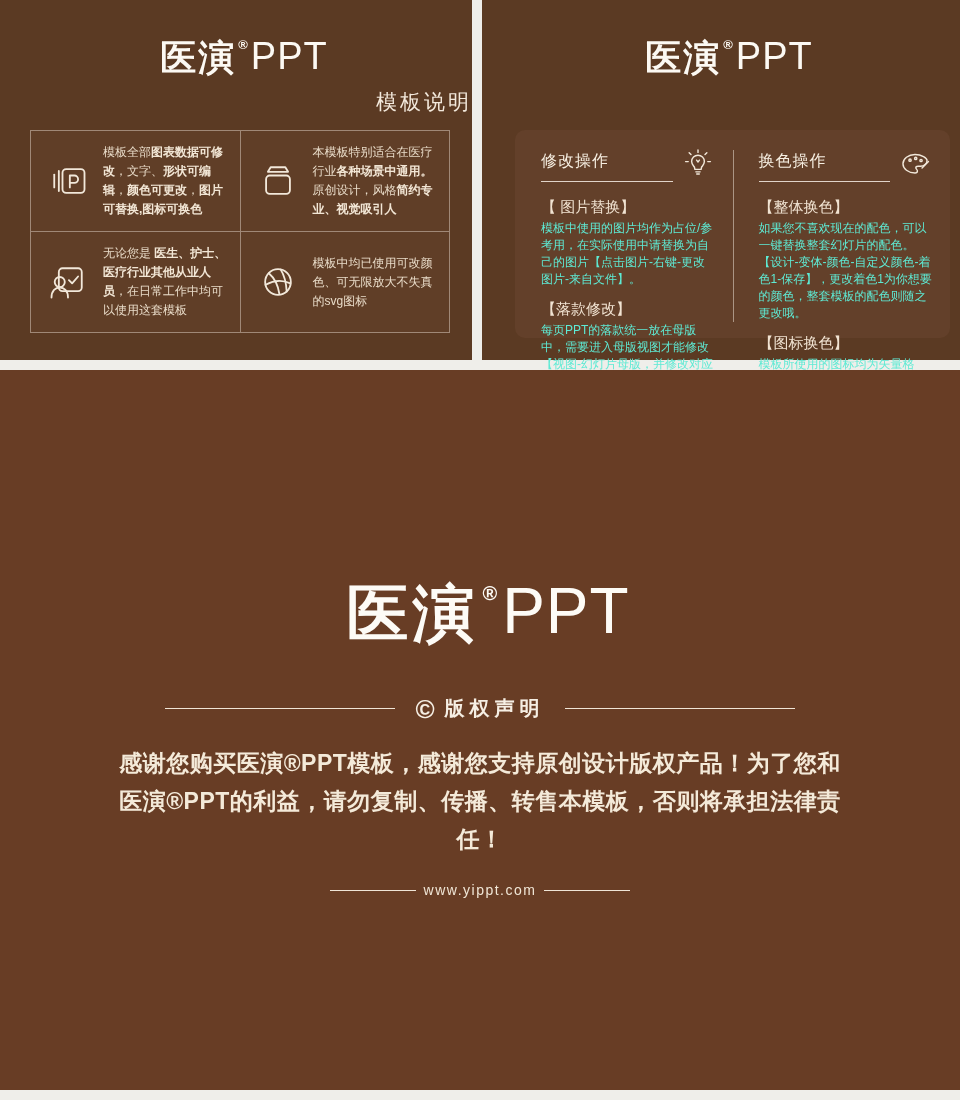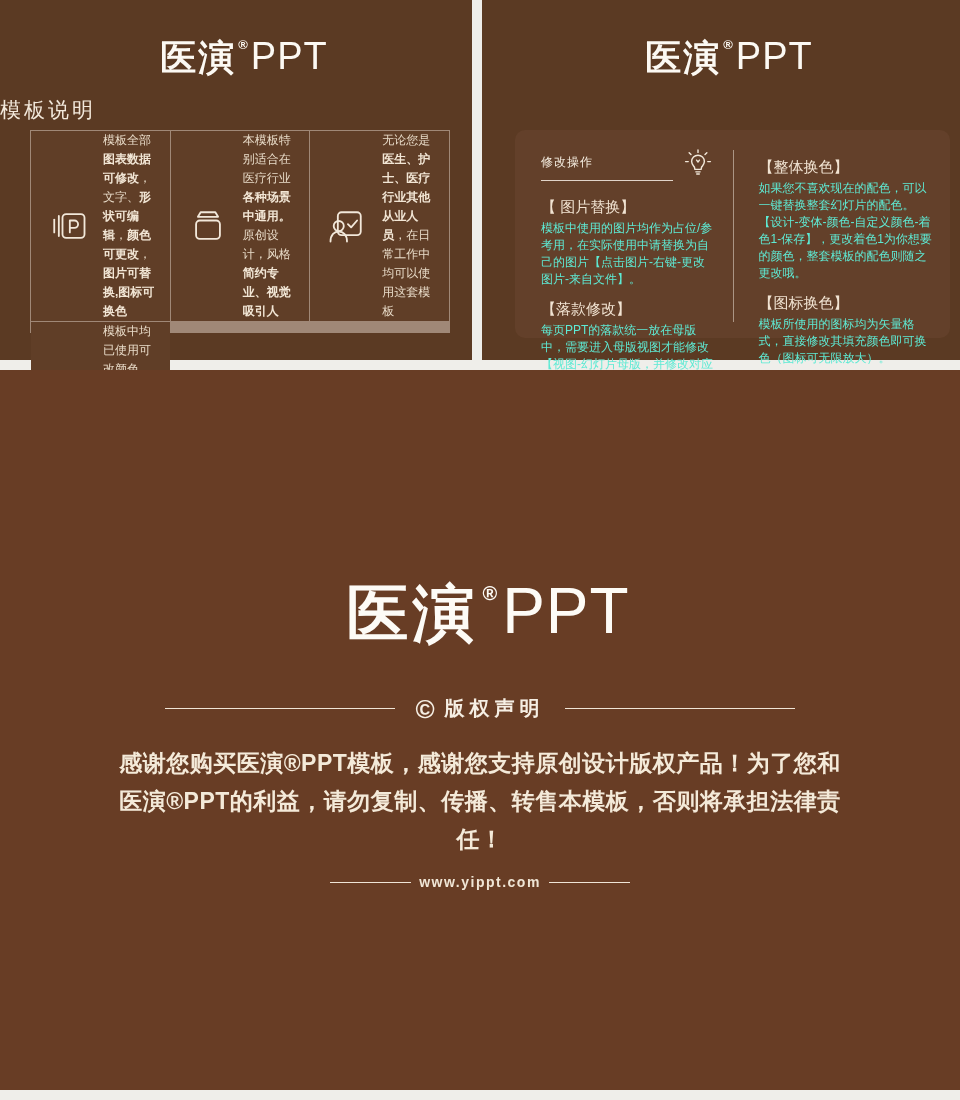--- a/index.html
+++ b/index.html
@@ -10,40 +10,40 @@
   .top-row{display:flex;height:360px;}
   .slide-top{height:360px;background:#5b3a23;position:relative;}
   .slide-left{width:472px;}
   .v-band{width:10px;background:#efeeea;}
   .slide-right{width:478px;}
 
   .logo-row{display:flex;justify-content:center;align-items:flex-start;padding-top:40px;color:#fcf9f3;}
   .logo-cn{font-size:36px;font-weight:bold;letter-spacing:2px;line-height:1;margin-left:16px;}
   .logo-reg{font-size:13px;font-weight:bold;margin:-2px 3px 0 2px;line-height:1;}
   .logo-en{font-size:38px;font-weight:normal;letter-spacing:1px;line-height:1;margin-top:-3px;}
-  .slide-subtitle{text-align:left;color:#f3e9dc;font-size:21px;letter-spacing:3px;margin-top:20px;}
+  .slide-subtitle{text-align:right;color:#f3e9dc;font-size:21px;letter-spacing:3px;margin-top:12px;}
 
   
   .feature-grid{position:absolute;left:30px;top:130px;width:418px;height:201px;
-    display:grid;grid-template-columns:1fr 1fr 1fr;grid-template-rows:1fr 1fr;
+    display:grid;grid-template-columns:1fr 1fr;grid-template-rows:1fr 1fr;
     gap:1px;padding:1px;background:rgba(243,233,222,0.45);}
   .feature-cell{background:#603e27;display:flex;align-items:center;gap:13px;padding:0 12px 0 15px;}
   .cell-icon{flex:0 0 44px;display:flex;align-items:center;justify-content:center;}
   .cell-icon svg{width:44px;height:44px;stroke:#f2e8da;fill:none;stroke-width:2;stroke-linecap:round;stroke-linejoin:round;}
   .cell-text{font-size:12px;line-height:19px;color:#e9dcc9;text-align:left;}
   .cell-text span.b{font-weight:bold;color:#f2e6d5;}
 
   
   .tutorial-panel{position:absolute;left:33px;top:130px;width:435px;height:208px;
     background:#63402a;border-radius:10px;display:flex;}
   .panel-divider{position:absolute;left:50%;top:20px;bottom:16px;width:1px;background:rgba(243,233,222,0.5);}
   .panel-col{flex:1;padding:16px 18px 0 26px;}
   .col-head{display:flex;align-items:center;}
   .head-left{flex:1;border-bottom:1px solid rgba(247,239,229,0.85);padding-bottom:9px;}
-  .col-title{font-size:12px;color:#f6eee1;letter-spacing:1px;}
+  .col-title{font-size:16px;color:#f6eee1;letter-spacing:1px;}
   .head-icon{margin-left:8px;margin-bottom:2px;}
   .head-icon svg{width:34px;height:34px;stroke:#f2e8da;fill:none;stroke-width:2;stroke-linecap:round;stroke-linejoin:round;}
   .section-label{font-size:15px;color:#f1e3d2;margin:12px 0 3px;}
   .section-body{font-size:12px;line-height:17px;color:#5eead4;}
 
   
   .h-band{height:10px;background:#efeeea;}
 
   
   .slide-bottom{height:720px;background:#683d25;position:relative;}
@@ -55,21 +55,21 @@
   .rule-row{display:flex;align-items:center;margin:0 auto;color:#f6efe4;}
   .rule-row .line{flex:1;height:1px;background:#efe5d6;}
   .copy-row{width:630px;margin-top:50px;}
   .copy-content{display:flex;align-items:center;gap:10px;padding:0 20px;}
   .copy-symbol{font-size:26px;font-weight:bold;line-height:1;}
   .copy-label{font-size:20px;font-weight:bold;letter-spacing:5px;}
 
   .statement{width:760px;margin:22px auto 0;text-align:center;font-size:23px;line-height:38px;
     font-weight:bold;color:#f4ead9;letter-spacing:0.5px;}
 
-  .site-row{width:300px;margin-top:16px;font-weight:bold;}
+  .site-row{width:300px;margin-top:24px;}
   .site-text{font-size:14px;letter-spacing:1.5px;color:#f0e6d6;padding:0 8px;}
 </style>
 </head>
 <body>
 
 <div class="page">
 
   <div class="top-row">
 
     <div class="slide-top slide-left">
@@ -162,20 +162,34 @@
               </svg>
             </span>
           </div>
           <div class="section-label">【 图片替换】</div>
           <div class="section-body">模板中使用的图片均作为占位/参考用，在实际使用中请替换为自己的图片【点击图片-右键-更改图片-来自文件】。</div>
           <div class="section-label">【落款修改】</div>
           <div class="section-body">每页PPT的落款统一放在母版中，需要进入母版视图才能修改【视图-幻灯片母版，并修改对应母版的内容即可】。</div>
         </div>
 
         <div class="panel-col">
+          <div class="col-head">
+            <div class="head-left">
+              <span class="col-title">换色操作</span>
+            </div>
+            <span class="head-icon">
+              <svg viewBox="0 0 48 48">
+                <path d="M24 12 c-9.5 0-17 5.8-17 13 s7.5 13 17 13 c2.3 0 3.4-1.2 3.4-2.8 0-2-2.2-2.4-2.2-4.4 0-1.3 1.2-2.3 3.2-2.3 h3.2 c5.3 0 9.4-3.7 9.4-8.2 C41 17 33.5 12 24 12 z"></path>
+                <circle cx="17" cy="20" r="1.6"></circle>
+                  <circle cx="25" cy="17.5" r="1.6"></circle>
+                  <circle cx="32.5" cy="20.5" r="1.6"></circle>
+                <path d="M34 31 l9-9"></path>
+              </svg>
+            </span>
+          </div>
           <div class="section-label">【整体换色】</div>
           <div class="section-body">如果您不喜欢现在的配色，可以一键替换整套幻灯片的配色。【设计-变体-颜色-自定义颜色-着色1-保存】，更改着色1为你想要的颜色，整套模板的配色则随之更改哦。</div>
           <div class="section-label">【图标换色】</div>
           <div class="section-body">模板所使用的图标均为矢量格式，直接修改其填充颜色即可换色（图标可无限放大）。</div>
         </div>
 
       </div>
     </div>
   </div>
 

